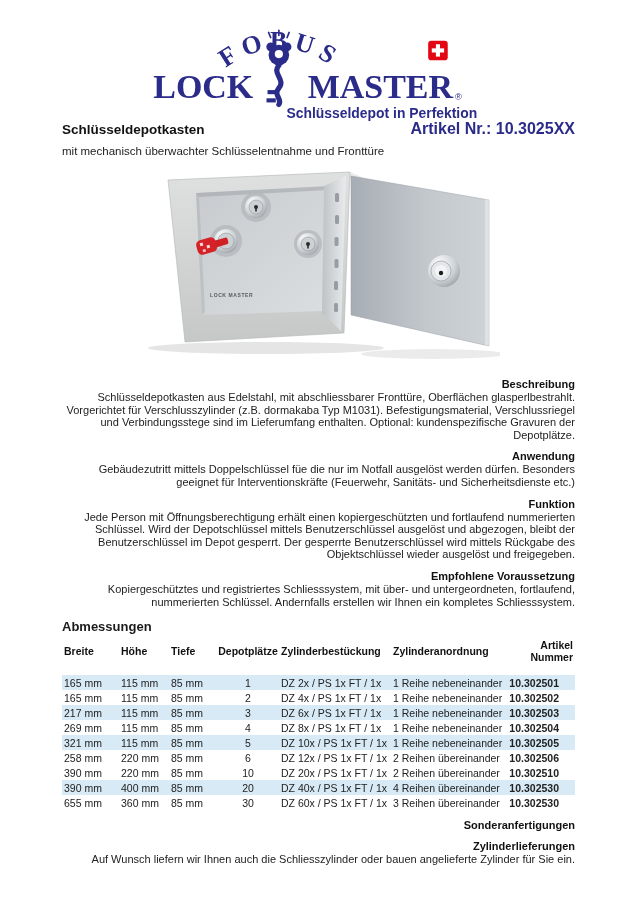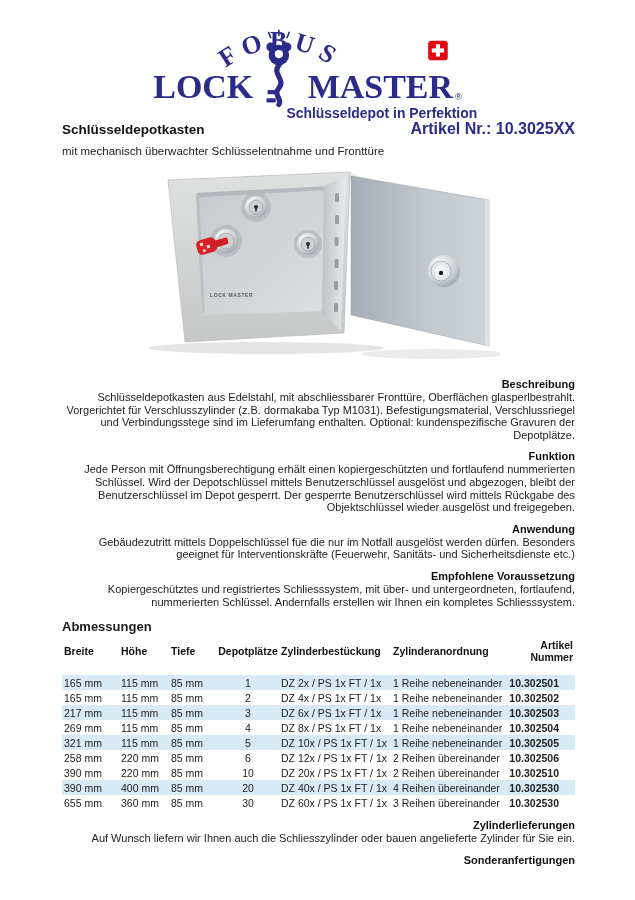--- a/index.html
+++ b/index.html
@@ -184,26 +184,26 @@
           <circle cx="303" cy="110" r="2.2" fill="#1c1e20"></circle>
         </g>
       </svg>
     </div>
 
     <div class="section">
       <h3>Beschreibung</h3>
       <p>Schlüsseldepotkasten aus Edelstahl, mit abschliessbarer Fronttüre, Oberflächen glasperlbestrahlt. Vorgerichtet für Verschlusszylinder (z.B. dormakaba Typ M1031). Befestigungsmaterial, Verschlussriegel und Verbindungsstege sind im Lieferumfang enthalten. Optional: kundenspezifische Gravuren der Depotplätze.</p>
     </div>
     <div class="section">
+      <h3>Anwendung</h3>
+      <p>Gebäudezutritt mittels Doppelschlüssel füe die nur im Notfall ausgelöst werden dürfen. Besonders geeignet für Interventionskräfte (Feuerwehr, Sanitäts- und Sicherheitsdienste etc.)</p>
+    </div>
+    <div class="section">
       <h3>Funktion</h3>
       <p>Jede Person mit Öffnungsberechtigung erhält einen kopiergeschützten und fortlaufend nummerierten Schlüssel. Wird der Depotschlüssel mittels Benutzerschlüssel ausgelöst und abgezogen, bleibt der Benutzerschlüssel im Depot gesperrt. Der gesperrte Benutzerschlüssel wird mittels Rückgabe des Objektschlüssel wieder ausgelöst und freigegeben.</p>
-    </div>
-    <div class="section">
-      <h3>Anwendung</h3>
-      <p>Gebäudezutritt mittels Doppelschlüssel füe die nur im Notfall ausgelöst werden dürfen. Besonders geeignet für Interventionskräfte (Feuerwehr, Sanitäts- und Sicherheitsdienste etc.)</p>
     </div>
     <div class="section">
       <h3>Empfohlene Voraussetzung</h3>
       <p>Kopiergeschütztes und registriertes Schliesssystem, mit über- und untergeordneten, fortlaufend, nummerierten Schlüssel. Andernfalls erstellen wir Ihnen ein kompletes Schliesssystem.</p>
     </div>
 
     <div class="dim-heading">Abmessungen</div>
     <table class="dims">
       <thead>
         <tr>
@@ -295,22 +295,22 @@
             <td class="c2">85 mm</td>
             <td class="c3">30</td>
             <td class="c4">DZ 60x / PS 1x FT / 1x</td>
             <td class="c5">3 Reihen übereinander</td>
             <td class="c6">10.302530</td>
           </tr>
         </tbody>
     </table>
 
     <div class="section">
+      <h3>Sonderanfertigungen</h3>
+
+    </div>
+    <div class="section">
       <h3>Zylinderlieferungen</h3>
       <p>Auf Wunsch liefern wir Ihnen auch die Schliesszylinder oder bauen angelieferte Zylinder für Sie ein.</p>
     </div>
-    <div class="section">
-      <h3>Sonderanfertigungen</h3>
-
-    </div>
 
   </div>
 </div>
 
 </body></html>

